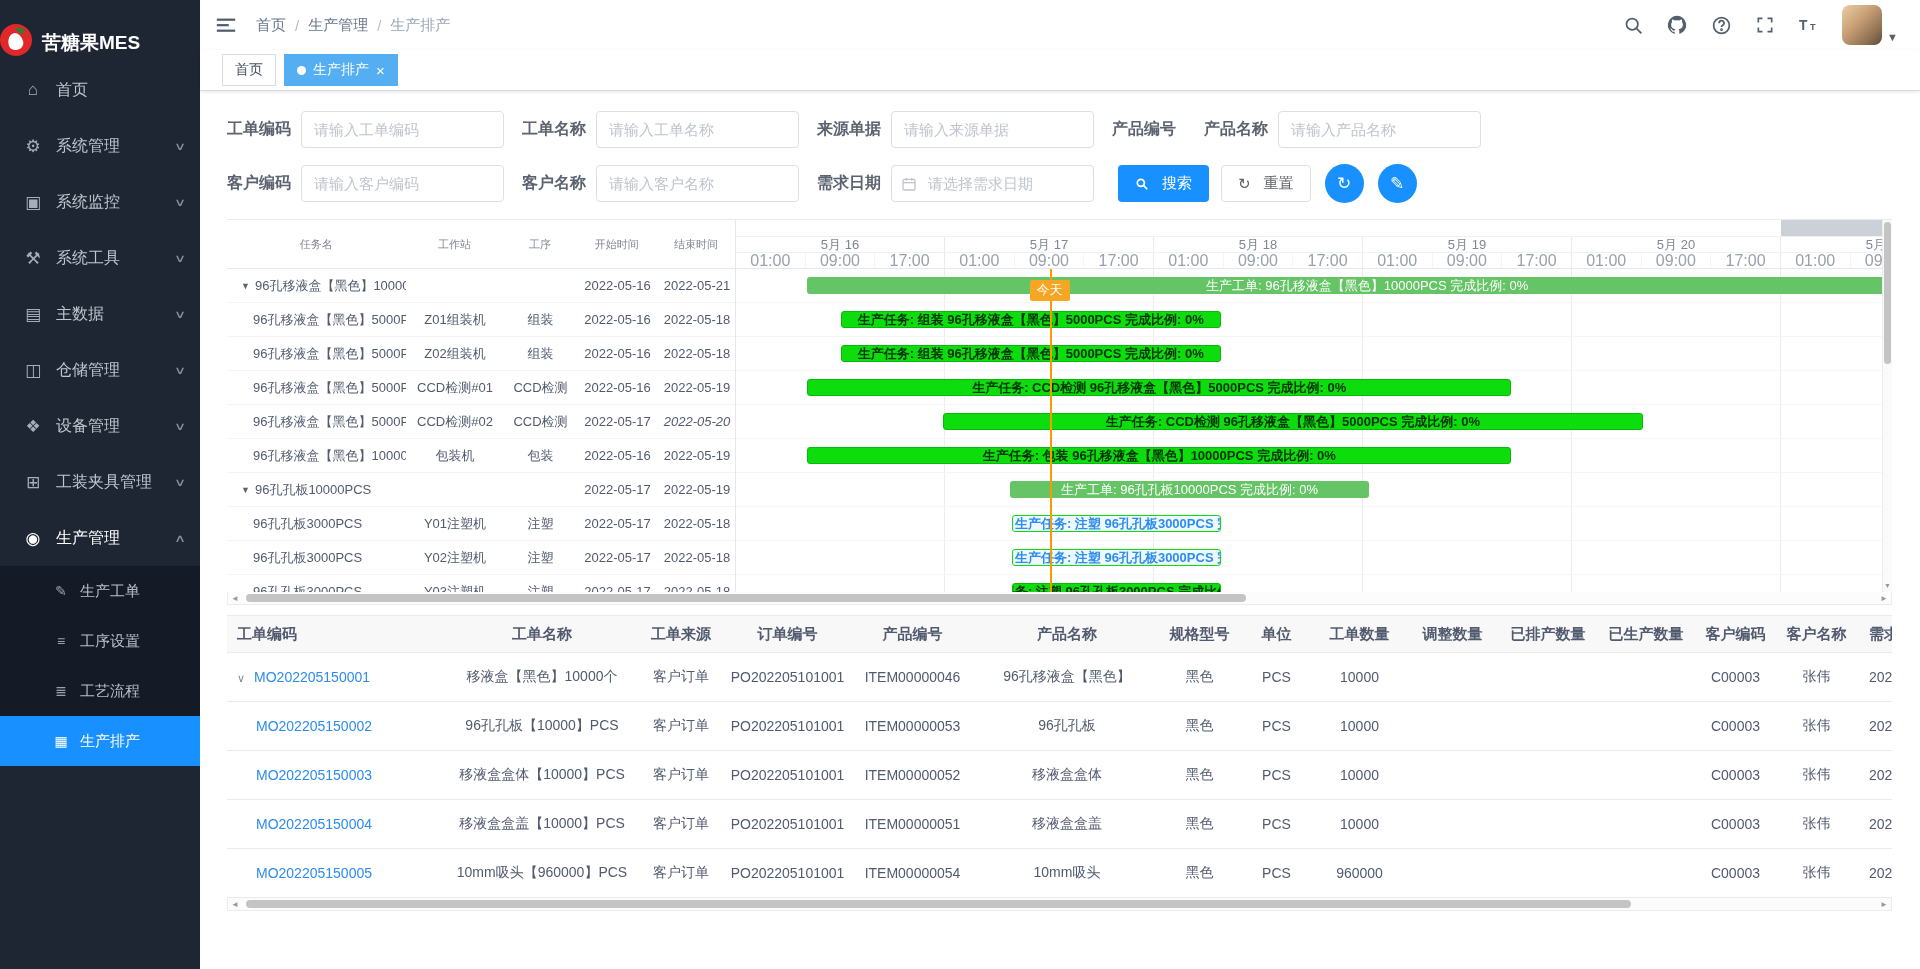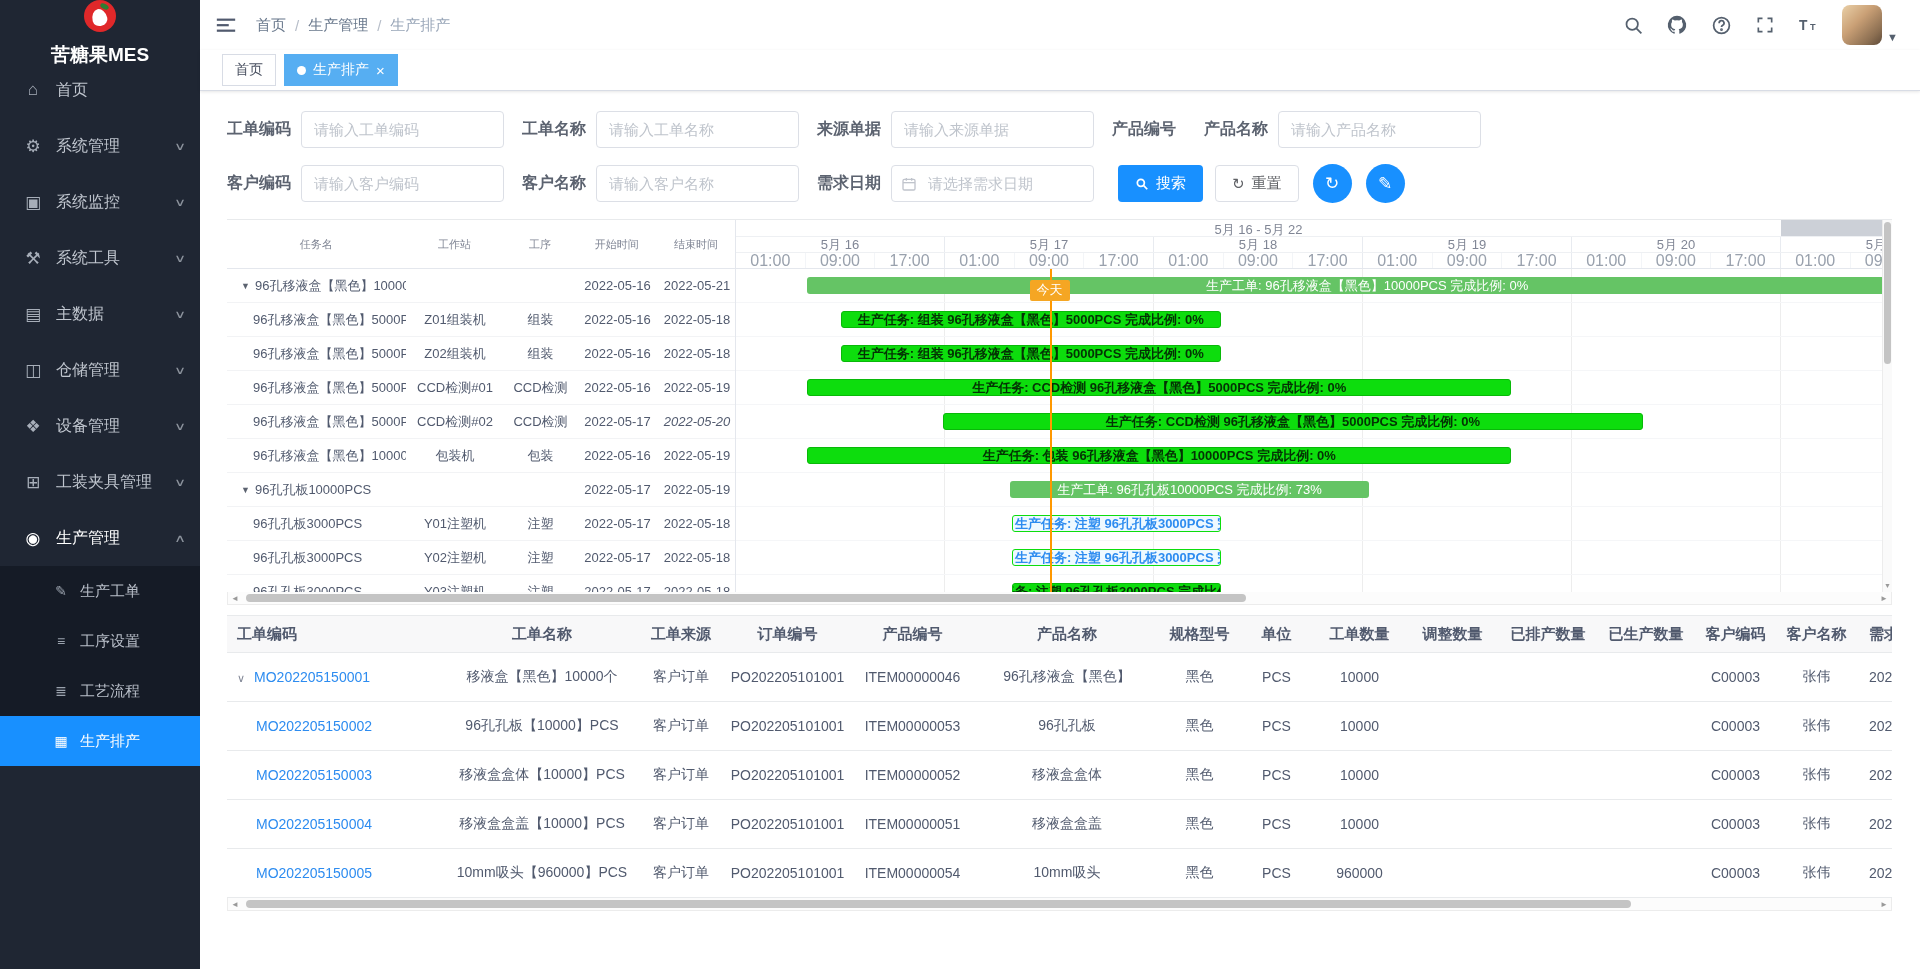--- a/index.html
+++ b/index.html
@@ -2,21 +2,21 @@
 <html><head>
 <meta charset="utf-8">
 <style>
   * { margin:0; padding:0; box-sizing:border-box; }
   html,body { width:1920px; height:969px; overflow:hidden; background:#fff;
     font-family:"Liberation Sans","DejaVu Sans",sans-serif; color:#333; }
   .layout { display:flex; width:1920px; height:969px; }
 
   
   .sidebar { width:200px; flex-shrink:0; background:#1f2633; display:flex; flex-direction:column; }
-  .logo-row { height:56px; display:flex; align-items:center; gap:10px; padding-left:0; cursor:pointer;flex-direction:column; }
+  .logo-row { height:56px; display:flex; align-items:flex-end; gap:10px; padding-left:0; cursor:pointer; }
   .logo-badge { width:32px; height:32px; border-radius:50%; background:#e0282a; position:relative; overflow:hidden; flex-shrink:0; }
   .logo-badge::after { content:""; position:absolute; left:8px; top:9px; width:15px; height:17px; background:#fff;
     border-radius:50% 50% 50% 50%/62% 62% 38% 38%; transform:rotate(-14deg); }
   .logo-badge::before { content:""; position:absolute; left:16px; top:4px; width:9px; height:5px; background:#2e7d32;
     border-radius:50%; transform:rotate(28deg); z-index:2; }
   .logo-title { color:#fff; font-size:19px; font-weight:bold; white-space:nowrap; }
   .menu { flex:1; overflow:hidden; padding-top:6px; }
   .menu-item { height:56px; display:flex; align-items:center; padding:0 16px 0 22px; color:#c0c6cf; font-size:16px; cursor:pointer; }
   .menu-item .mi-icon { width:22px; margin-right:12px; font-size:17px; text-align:center; color:#a7aeb9; }
   .menu-item .mi-label { flex:1; white-space:nowrap; overflow:hidden; }
@@ -58,21 +58,21 @@
   .filter-row { display:flex; align-items:center; margin-bottom:16px; }
   .fgroups { display:flex; align-items:center; }
   .fgroup { display:flex; align-items:center; margin-right:18px; }
   .fgroup label { font-size:16px; font-weight:bold; color:#5c6370; margin-right:10px; white-space:nowrap; }
   .fgroup input { width:203px; height:37px; border:1px solid #dcdfe6; border-radius:4px; padding:0 12px;
     font-size:15px; color:#606266; outline:none; background:#fff; font-family:inherit; }
   .fgroup input::placeholder { color:#bfc4cc; }
   .date-input { position:relative; }
   .date-input input { padding-left:36px; }
   .date-icon { position:absolute; left:10px; top:50%; transform:translateY(-50%); color:#c0c4cc; display:flex; }
-  .btn { height:37px; border-radius:4px; display:inline-flex; align-items:center; gap:7px; font-size:15px;
+  .btn { height:37px; border-radius:4px; display:inline-flex; align-items:center; gap:13px; font-size:15px;
     padding:0 16px; cursor:pointer; border:1px solid transparent; font-family:inherit; }
   .btn-primary { background:#1890ff; color:#fff; margin-left:6px; }
   .btn-plain { background:#fff; border-color:#dcdfe6; color:#606266; margin-left:12px; }
   .btn-circle { width:39px; height:39px; border-radius:50%; background:#1890ff; color:#fff; display:flex;
     align-items:center; justify-content:center; font-size:17px; cursor:pointer; margin-left:14px; }
 
   
   .gantt-wrap { width:1665px; margin-top:4px; }
   .gantt-main { display:flex; position:relative; border-top:1px solid #e8eaec; }
   .gantt-left { width:509px; flex-shrink:0; border-right:1px solid #e4e7ed; }
@@ -448,21 +448,20 @@
                   <div class="gl-cell" style="width: 98px;">Y03注塑机</div>
                   <div class="gl-cell" style="width: 73px;">注塑</div>
                   <div class="gl-cell" style="width: 81px;">2022-05-17</div>
                   <div class="gl-cell" style="width: 78px;">2022-05-18</div>
                 </div>
               </div>
           </div>
           <div class="gantt-right">
             <div class="gr-content">
               <div class="gr-range">
-                <span class="range-label">5月 16 - 5月 22</span>
                 <div class="range-gray"></div>
               </div>
               <div class="gr-days">
                   <div class="gr-day">5月 16</div>
                   <div class="gr-day">5月 17</div>
                   <div class="gr-day">5月 18</div>
                   <div class="gr-day">5月 19</div>
                   <div class="gr-day">5月 20</div>
                   <div class="gr-day">5月 21</div>
                 </div>
@@ -511,21 +510,21 @@
                       <span class="bar-label">生产任务: CCD检测 96孔移液盒【黑色】5000PCS 完成比例: 0%</span>
                     </div>
                   </div>
                   <div class="gr-row">
                     <div class="bar bar-task" style="left: 71.1px; width: 704.3px;">
                       <span class="bar-label">生产任务: 包装 96孔移液盒【黑色】10000PCS 完成比例: 0%</span>
                     </div>
                   </div>
                   <div class="gr-row">
                     <div class="bar bar-order" style="left: 273.8px; width: 359.5px;">
-                      <span class="bar-label">生产工单: 96孔孔板10000PCS 完成比例: 73%</span>
+                      <span class="bar-label">生产工单: 96孔孔板10000PCS 完成比例: 0%</span>
                     </div>
                   </div>
                   <div class="gr-row">
                     <div class="bar bar-selected" style="left: 275.9px; width: 209px;">
                       <span class="bar-label">生产任务: 注塑 96孔孔板3000PCS 完成比例: 0%</span>
                     </div>
                   </div>
                   <div class="gr-row">
                     <div class="bar bar-selected" style="left: 275.9px; width: 209px;">
                       <span class="bar-label">生产任务: 注塑 96孔孔板3000PCS 完成比例: 0%</span>

